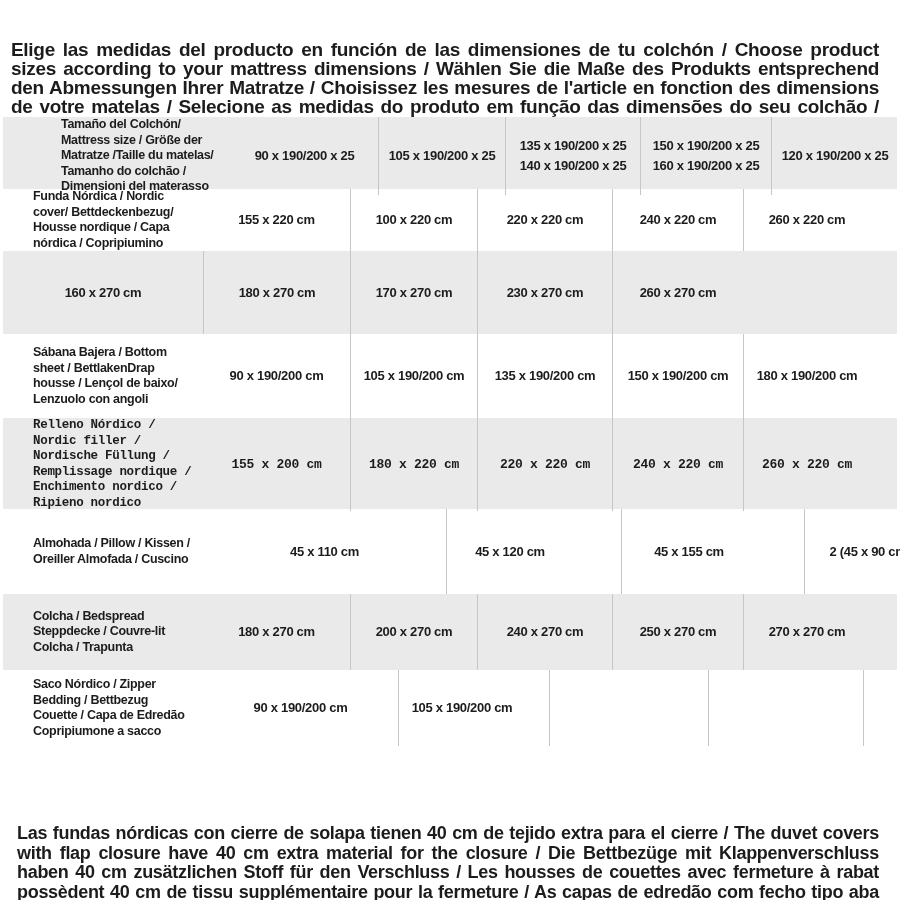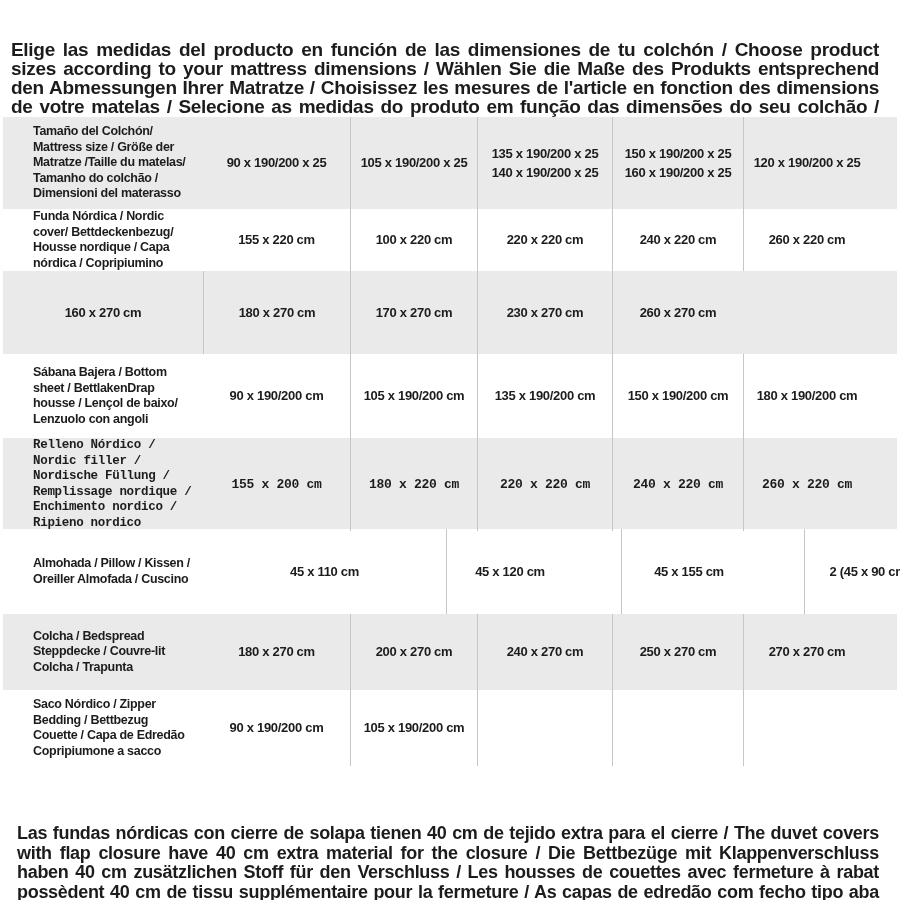--- a/index.html
+++ b/index.html
@@ -17,28 +17,28 @@
     text-align:justify; letter-spacing:-0.3px;
   }
 
   .size-table { position:absolute; left:3px; top:117px; width:894px; }
 
   .row {
     display:grid;
     grid-template-columns:200px 147px 127px 135px 131px 127px 27px;
   }
   .row.grey { background:#eaeaea; }
-  .row:nth-child(1){ height:92px; }
+  .row:nth-child(1){ height:72px;padding-left:28px; }
   .row:nth-child(2){ height:62px; }
   .row:nth-child(3){ height:83px; }
   .row:nth-child(4){ height:84px; }
   .row:nth-child(5){ height:91px;font-family:Liberation Mono, monospace; }
   .row:nth-child(6){ height:85px;gap:48px; }
   .row:nth-child(7){ height:76px; }
-  .row:nth-child(8){ height:76px; }
+  .row:nth-child(8){ height:76px;gap:24px; }
 
   .cell {
     display:flex; align-items:center; justify-content:center;
     font-weight:bold; font-size:13px; letter-spacing:-0.3px;
     text-align:center; line-height:1.5; white-space:pre-line;
   }
   .cell.label {
     justify-content:flex-start; text-align:left;
     padding-left:30px; padding-right:8px;
     font-size:12.5px; line-height:15.5px; white-space:normal;

